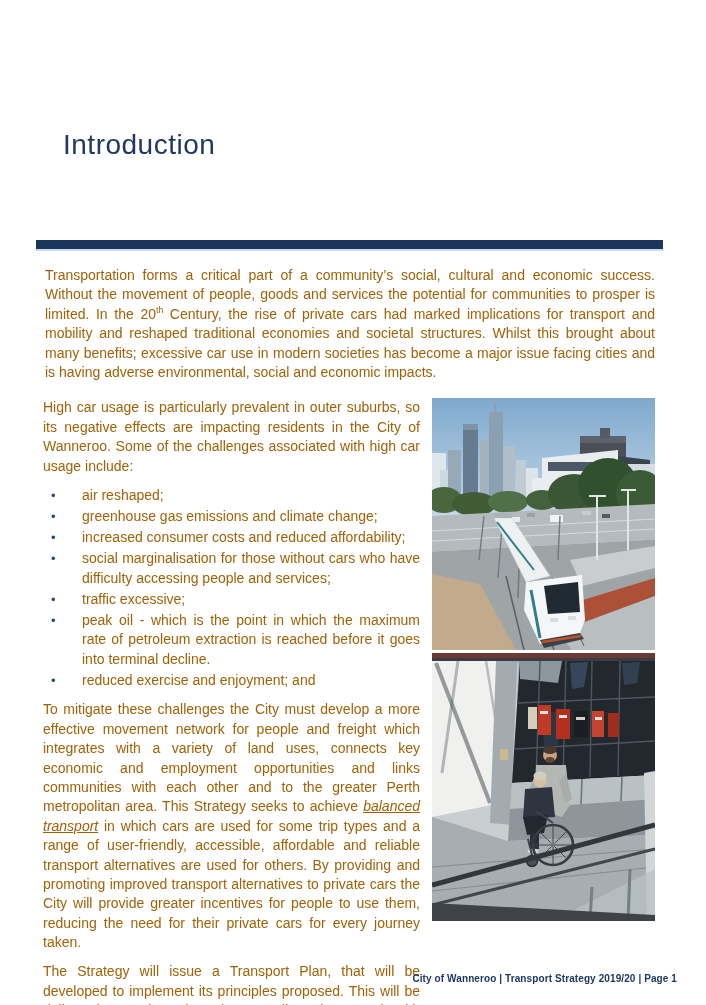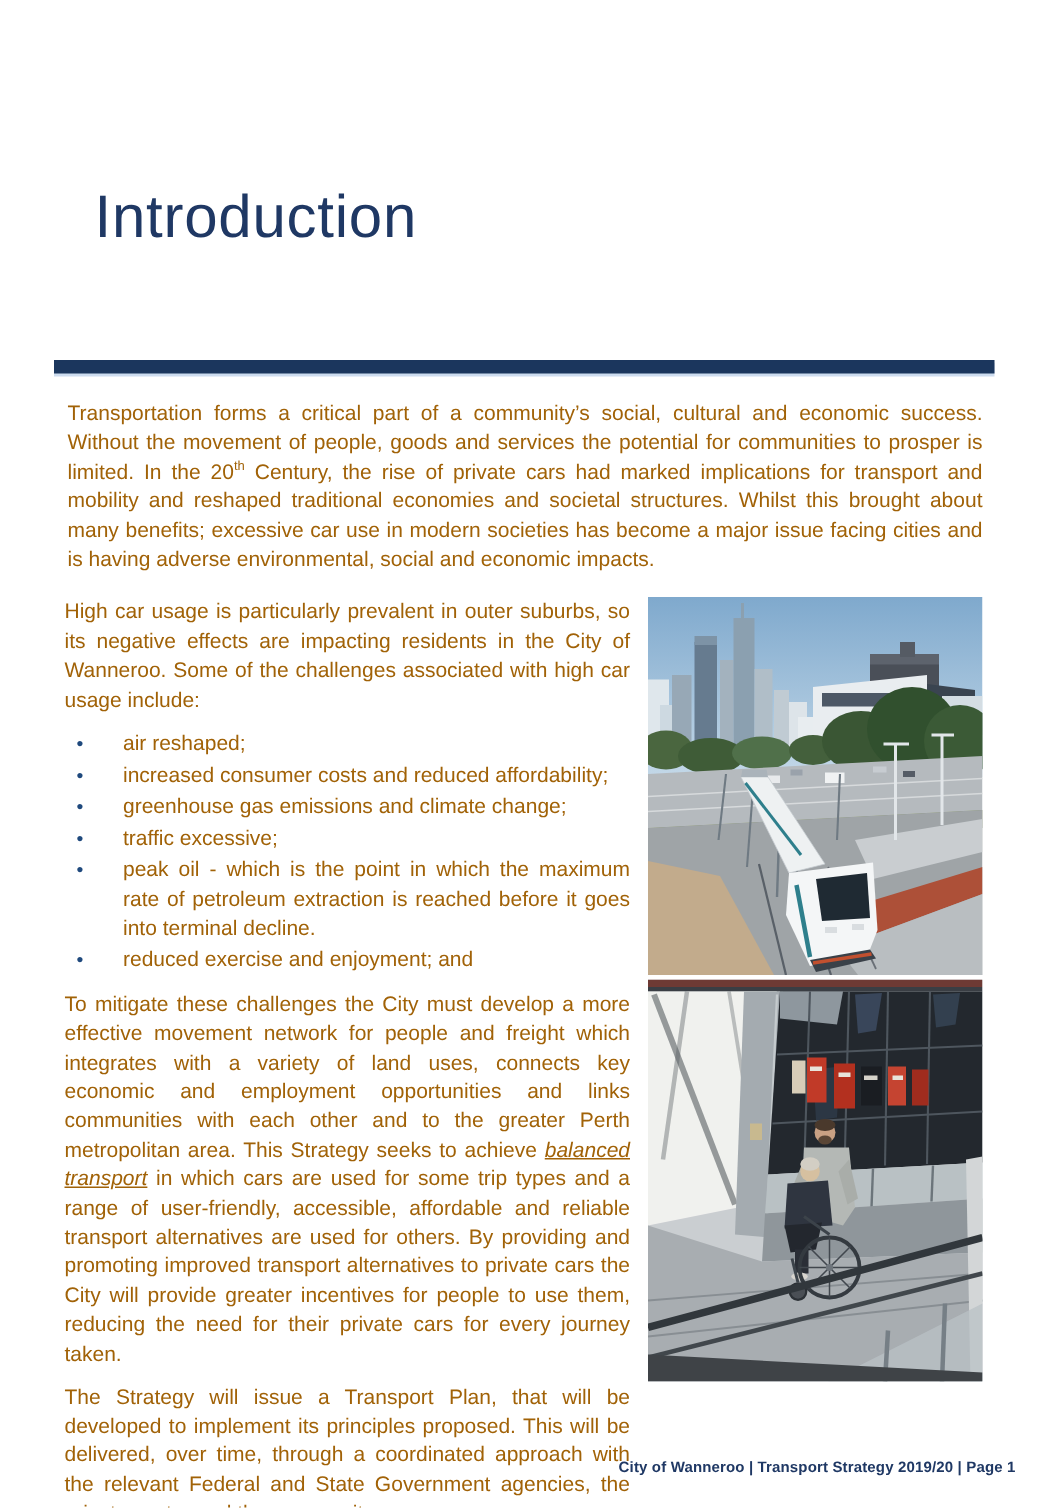--- a/index.html
+++ b/index.html
@@ -2,21 +2,21 @@
 <html><head>
 <meta charset="utf-8">
 <style>
   html,body{margin:0;padding:0;}
   body{
     width:706px;height:1005px;background:#ffffff;position:relative;overflow:hidden;
     font-family:"Liberation Sans",sans-serif;color:#1F497D;
   }
   .page{position:absolute;left:43px;top:0;width:612px;}
   .doc-title{
-    font-size:40px;line-height:46px;font-weight:400;color:#1F3864;
+    font-size:28px;line-height:46px;font-weight:400;color:#1F3864;
     margin:122px 0 0 20px;letter-spacing:0.5px;
   }
   .rule-bar{
     width:627px;height:9px;background:#1B365D;margin:72px 0 0 -7px;
     box-shadow:0 2px 0 #cddcef;
   }
   .bodytext{font-size:14px;line-height:19.4px;text-align:justify;color:#a16207;}
   .p{margin:0 0 9.5px 0;}
   .p-first{margin-top:17px;margin-left:2px;}
   .cols{display:flex;align-items:flex-start;margin-top:16px;justify-content:space-between;}
@@ -49,22 +49,23 @@
 
   <p class="bodytext p p-first"><span>Transportation forms a critical part of a community’s social, cultural and economic success. Without the movement of people, goods and services the potential for communities to prosper is limited. In the 20</span><sup class="ord">th</sup><span> Century, the rise of private cars had marked implications for transport and mobility and reshaped traditional economies and societal structures. Whilst this brought about many benefits; excessive car use in modern societies has become a major issue facing cities and is having adverse environmental, social and economic impacts.</span></p>
 
   <div class="cols">
 
     <div class="col-text bodytext">
       <p class="p">High car usage is particularly prevalent in outer suburbs, so its negative effects are impacting residents in the City of Wanneroo. Some of the challenges associated with high car usage include:</p>
 
       <ul class="challenges">
         <li>air reshaped;</li>
+        <li>greenhouse gas emissions and climate change;</li>
         <li>increased consumer costs and reduced affordability;</li>
-        <li>greenhouse gas emissions and climate change;</li>
+        <li>social marginalisation for those without cars who have difficulty accessing people and services;</li>
         <li>traffic excessive;</li>
         <li>peak oil - which is the point in which the maximum rate of petroleum extraction is reached before it goes into terminal decline.</li>
         <li>reduced exercise and enjoyment; and</li>
       </ul>
 
       <p class="p"><span>To mitigate these challenges the City must develop a more effective movement network for people and freight which integrates with a variety of land uses, connects key economic and employment opportunities and links communities with each other and to the greater Perth metropolitan area. This Strategy seeks to achieve </span><span class="it">balanced transport</span><span> in which cars are used for some trip types and a range of user-friendly, accessible, affordable and reliable transport alternatives are used for others. By providing and promoting improved transport alternatives to private cars the City will provide greater incentives for people to use them, reducing the need for their private cars for every journey taken.</span></p>
 
       <p class="p last">The Strategy will issue a Transport Plan, that will be developed to implement its principles proposed. This will be delivered, over time, through a coordinated approach with the relevant Federal and State Government agencies, the private sector and the community.</p>
     </div>
 

